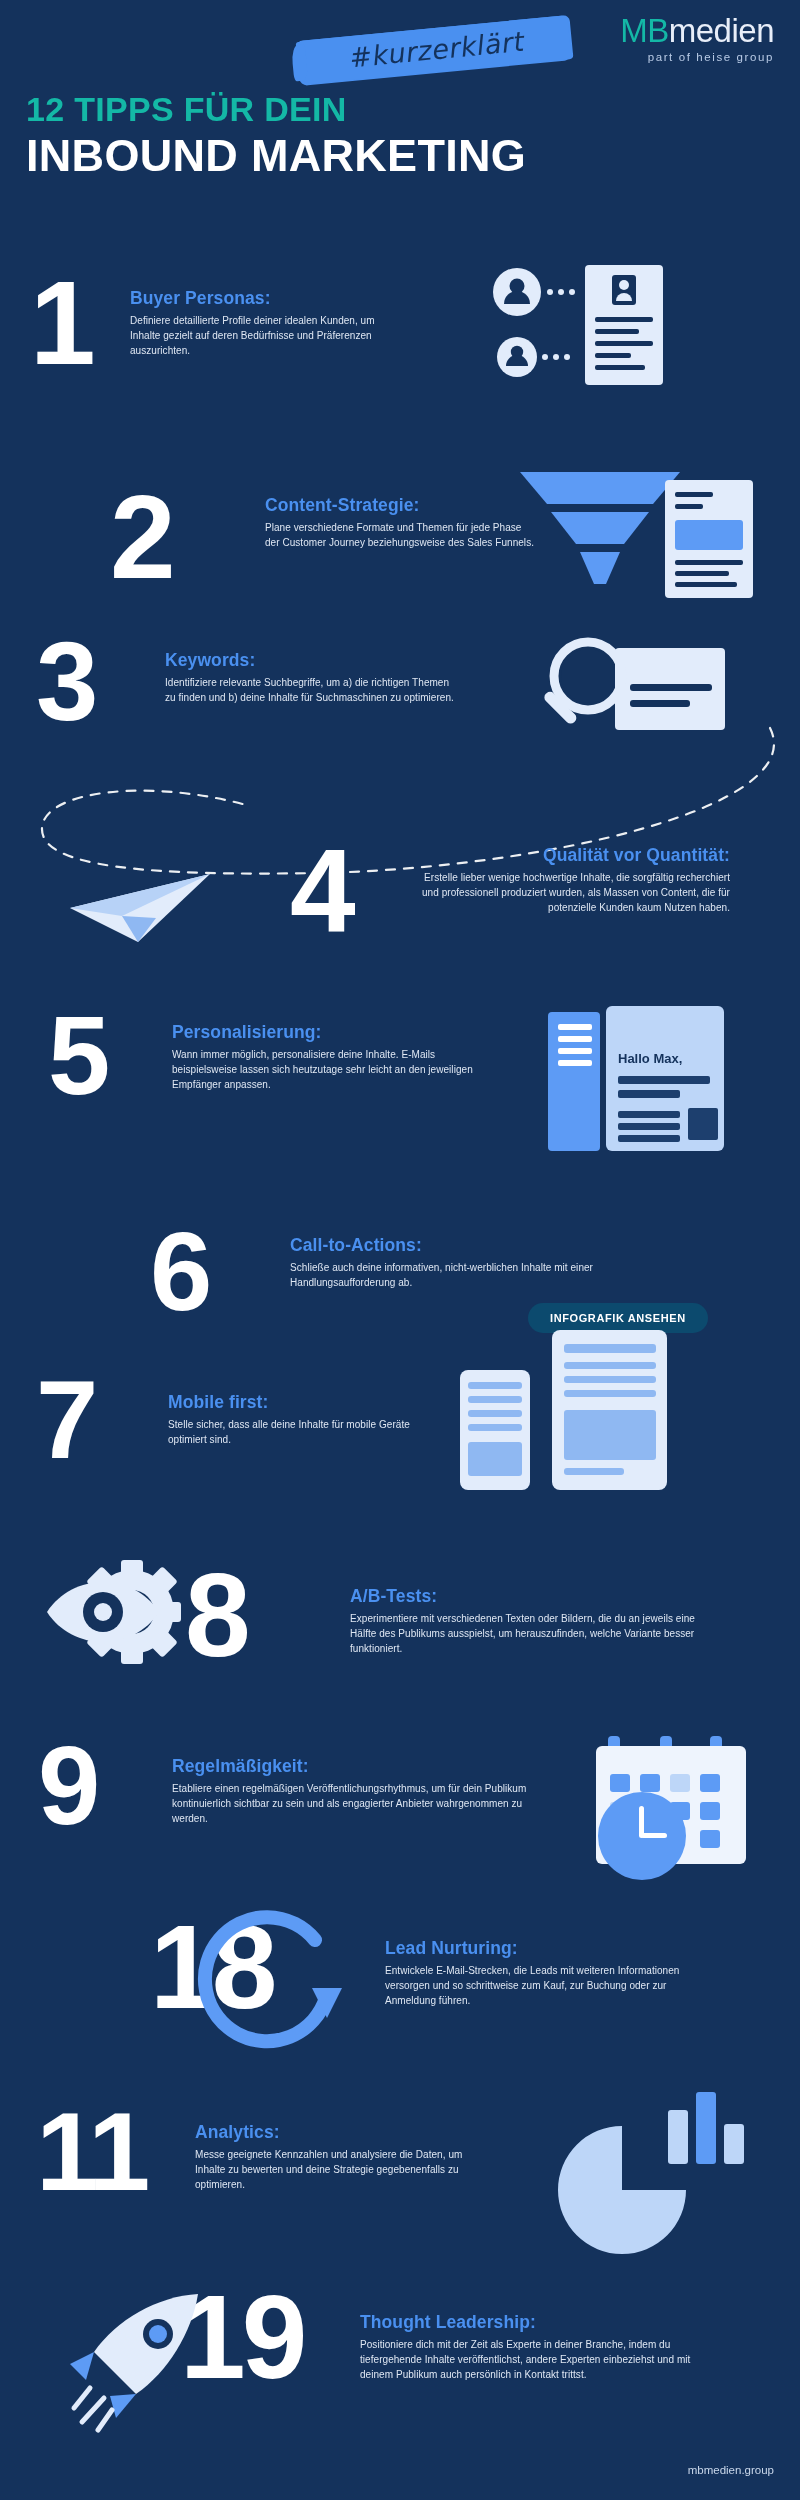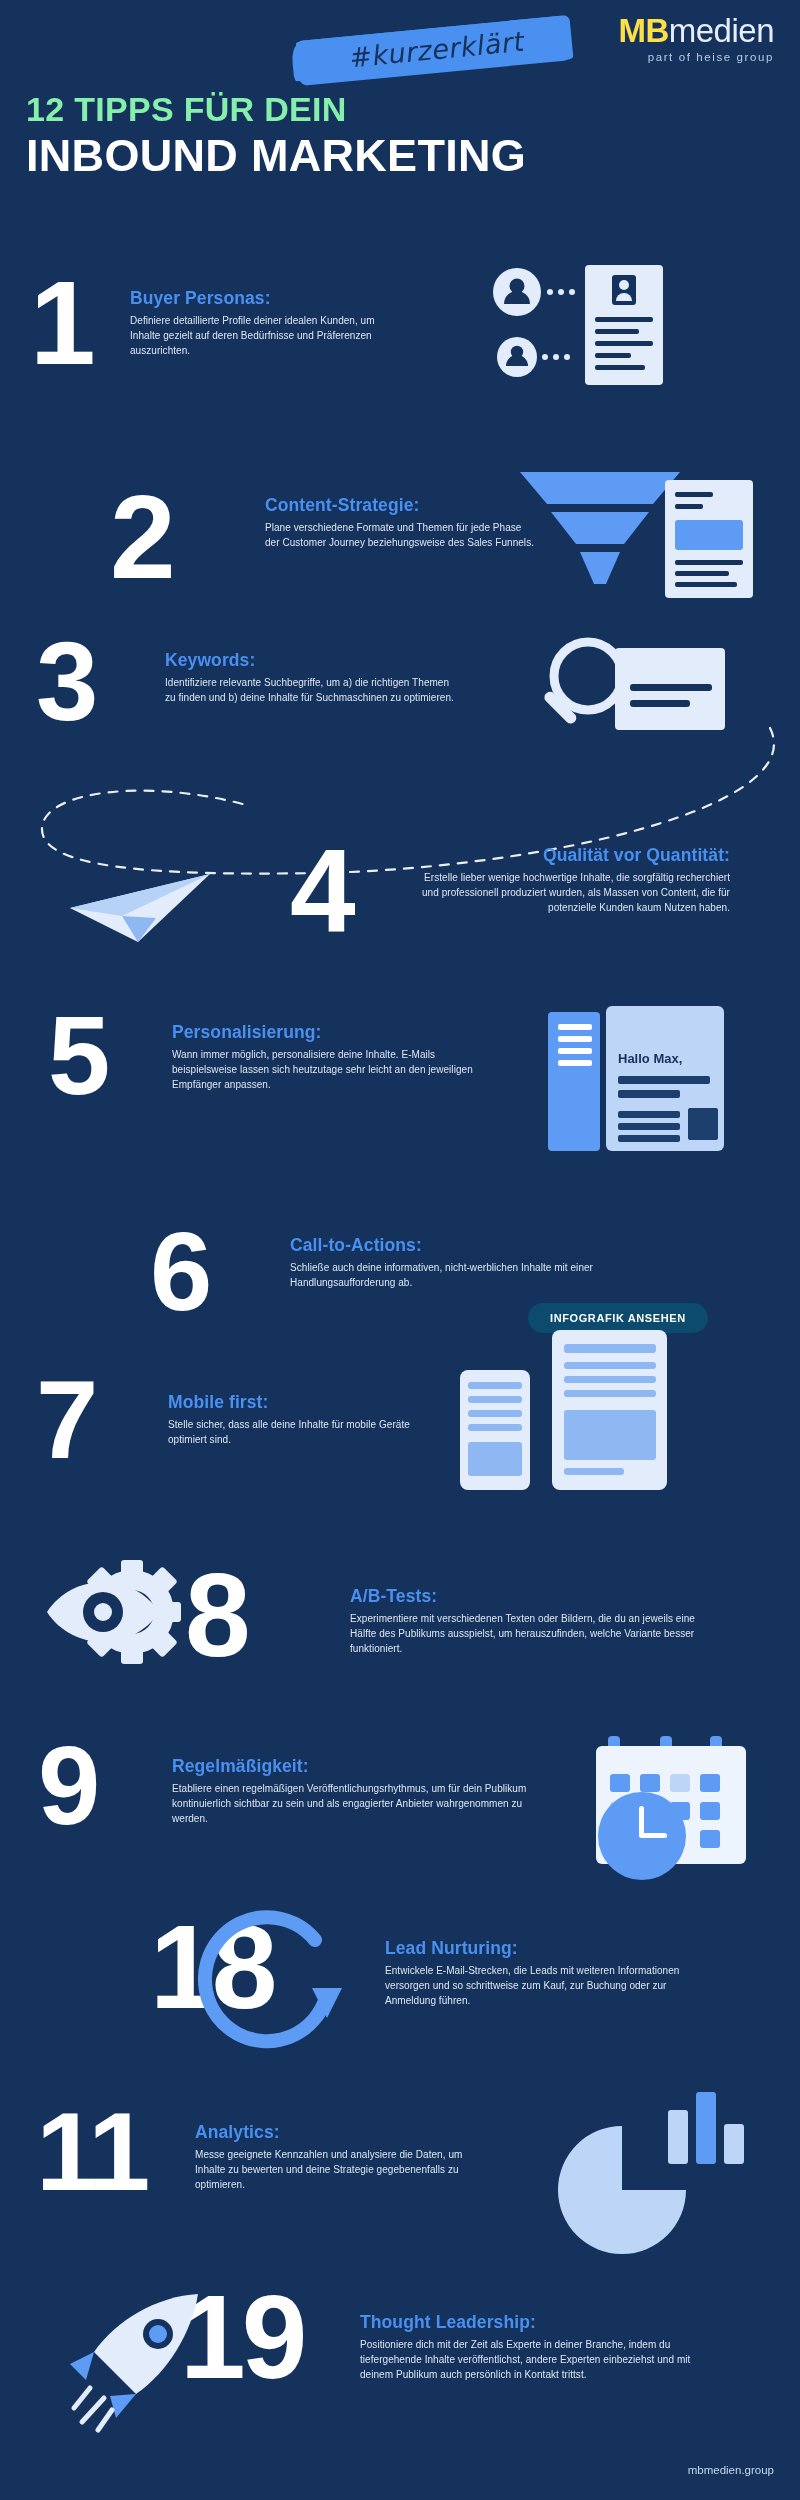--- a/index.html
+++ b/index.html
@@ -51,33 +51,33 @@
     position: absolute;
     right: 26px; top: 14px;
     text-align: right;
     line-height: 1;
   }
   .logo-main {
     font-size: 33px;
     letter-spacing: -0.5px;
     white-space: nowrap;
   }
-  .logo-mb { font-weight: 700; color: #fde047; }
+  .logo-mb { font-weight: 400; color: #14b8a6; }
   .logo-medien { font-weight: 300; color: #e8eef9; }
   .logo-sub {
     margin-top: 5px;
     font-size: 11.5px;
     color: #b9cbe6;
     letter-spacing: 1.6px;
     font-weight: 400;
   }
 
   .title-wrap { position: absolute; left: 26px; top: 92px; }
   .title-1 {
-    font-size: 34px; font-weight: 700; color: #86efac;
+    font-size: 34px; font-weight: 700; color: #14b8a6;
     letter-spacing: 0.3px; line-height: 1.05;
   }
   .title-2 {
     font-size: 45px; font-weight: 700; color: #ffffff;
     letter-spacing: 0.3px; line-height: 1.08; margin-top: 4px;
   }
   .num {
     position: absolute;
     color: #ffffff;
     font-weight: 700;

